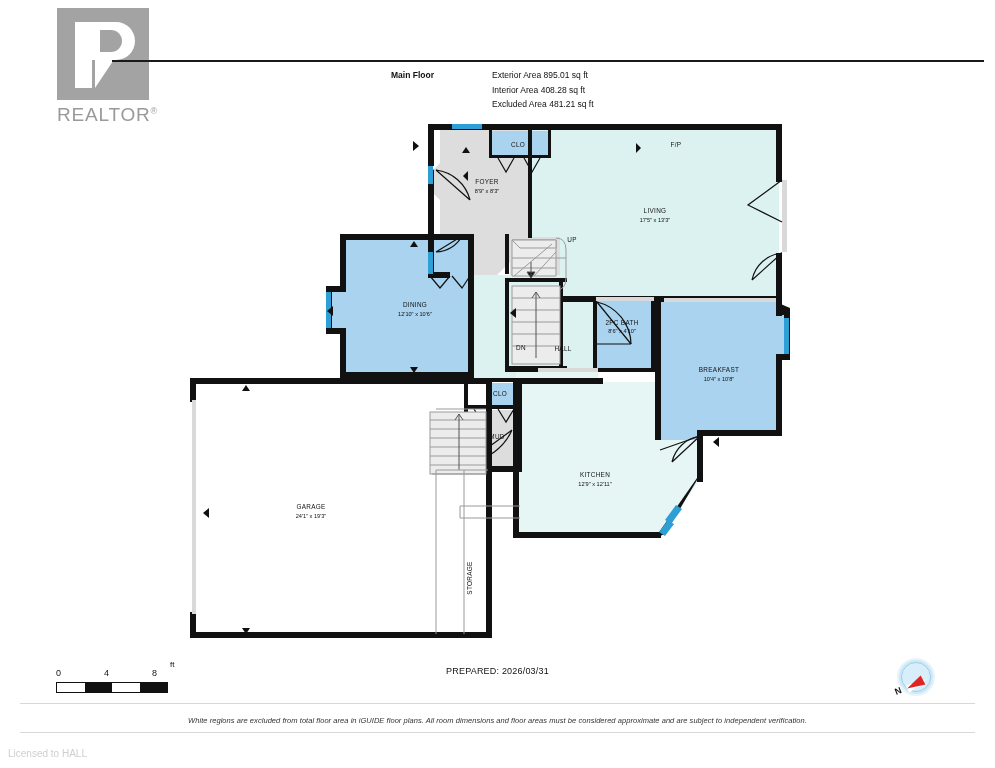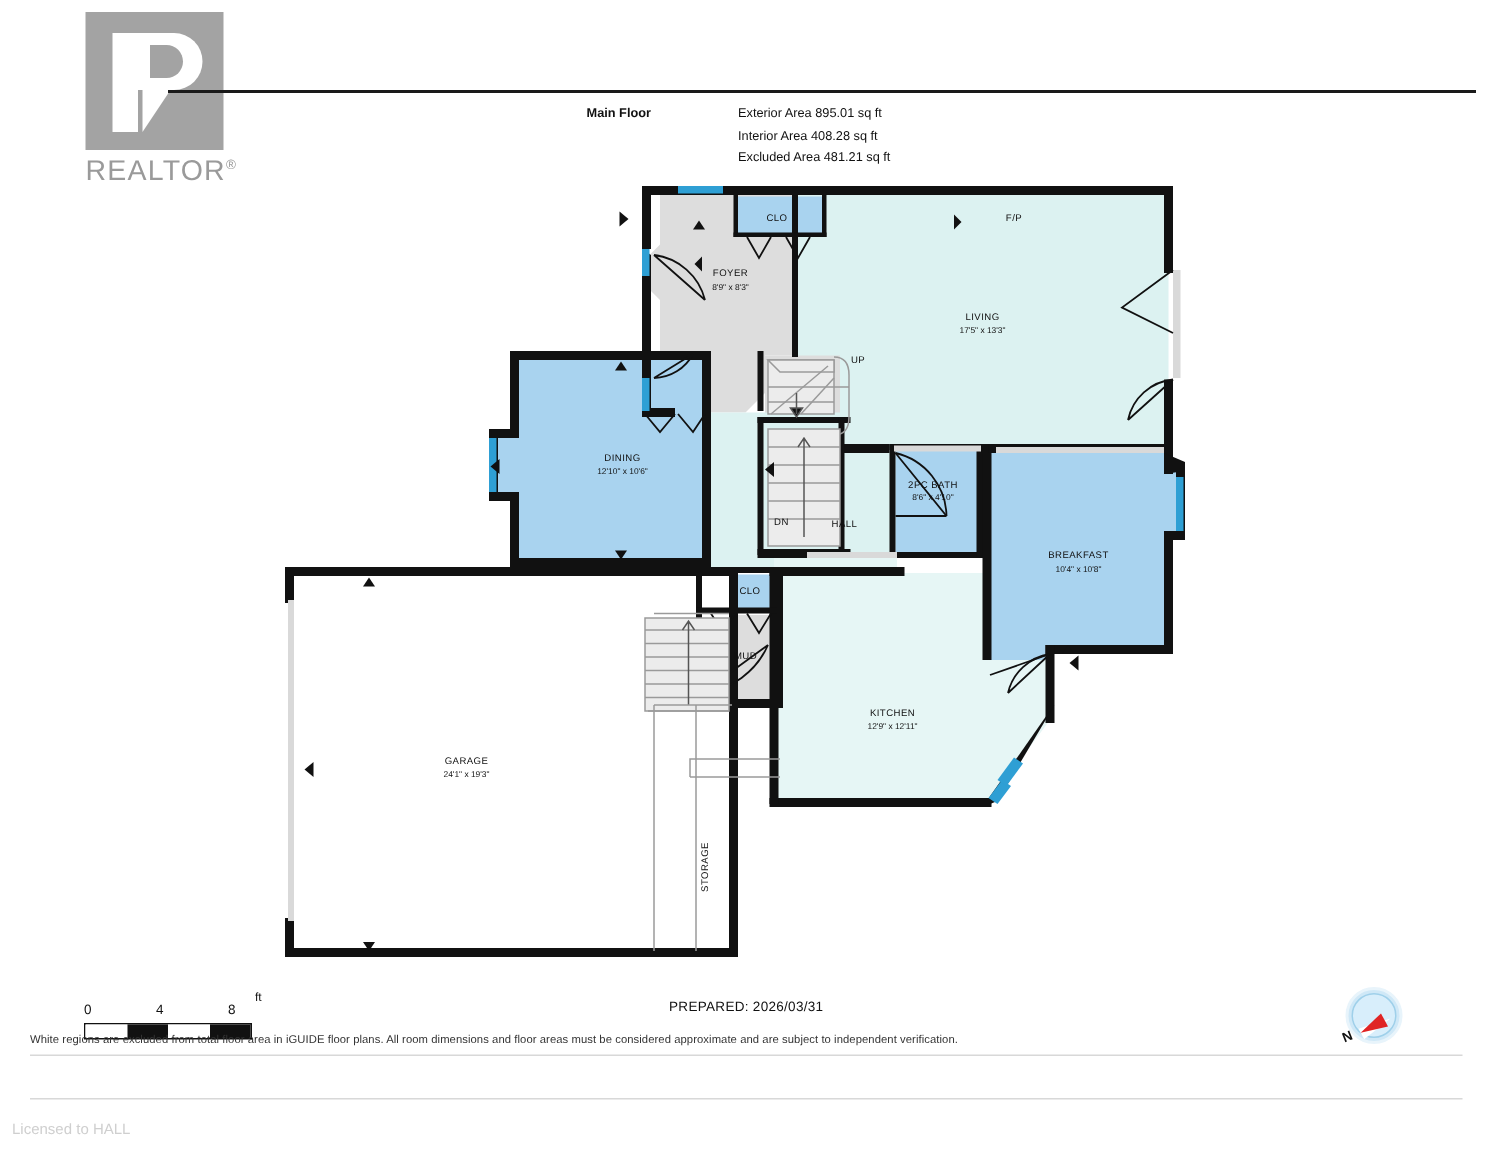--- a/index.html
+++ b/index.html
@@ -84,22 +84,22 @@
     position:absolute;left:8px;top:17px;width:0;height:0;
     border-top:5px solid transparent;border-bottom:5px solid transparent;border-right:18px solid #e02424;
     transform:rotate(-28deg);transform-origin:100% 50%;
   }
   .compass-n{position:absolute;left:895px;top:686px;font-size:9px;font-weight:bold;color:#111;transform:rotate(-22deg);}
 
   .disclaimer-box{
     position:absolute;left:20px;top:703px;width:955px;height:28px;border-top:1px solid #d8d8d8;border-bottom:1px solid #d8d8d8;
   }
   .disclaimer{
-    position:absolute;left:20px;top:688px;width:955px;
-    font-size:7.5px;color:#333;letter-spacing:.05px;
+    position:absolute;left:20px;top:716px;width:955px;text-align:center;
+    font-size:7.5px;color:#333;letter-spacing:.05px;font-style:italic;
   }
   .licensed{
     position:absolute;left:8px;top:748px;font-size:10px;color:#cfcfcf;
   }
 
   
 </style>
 </head>
 <body>
 

